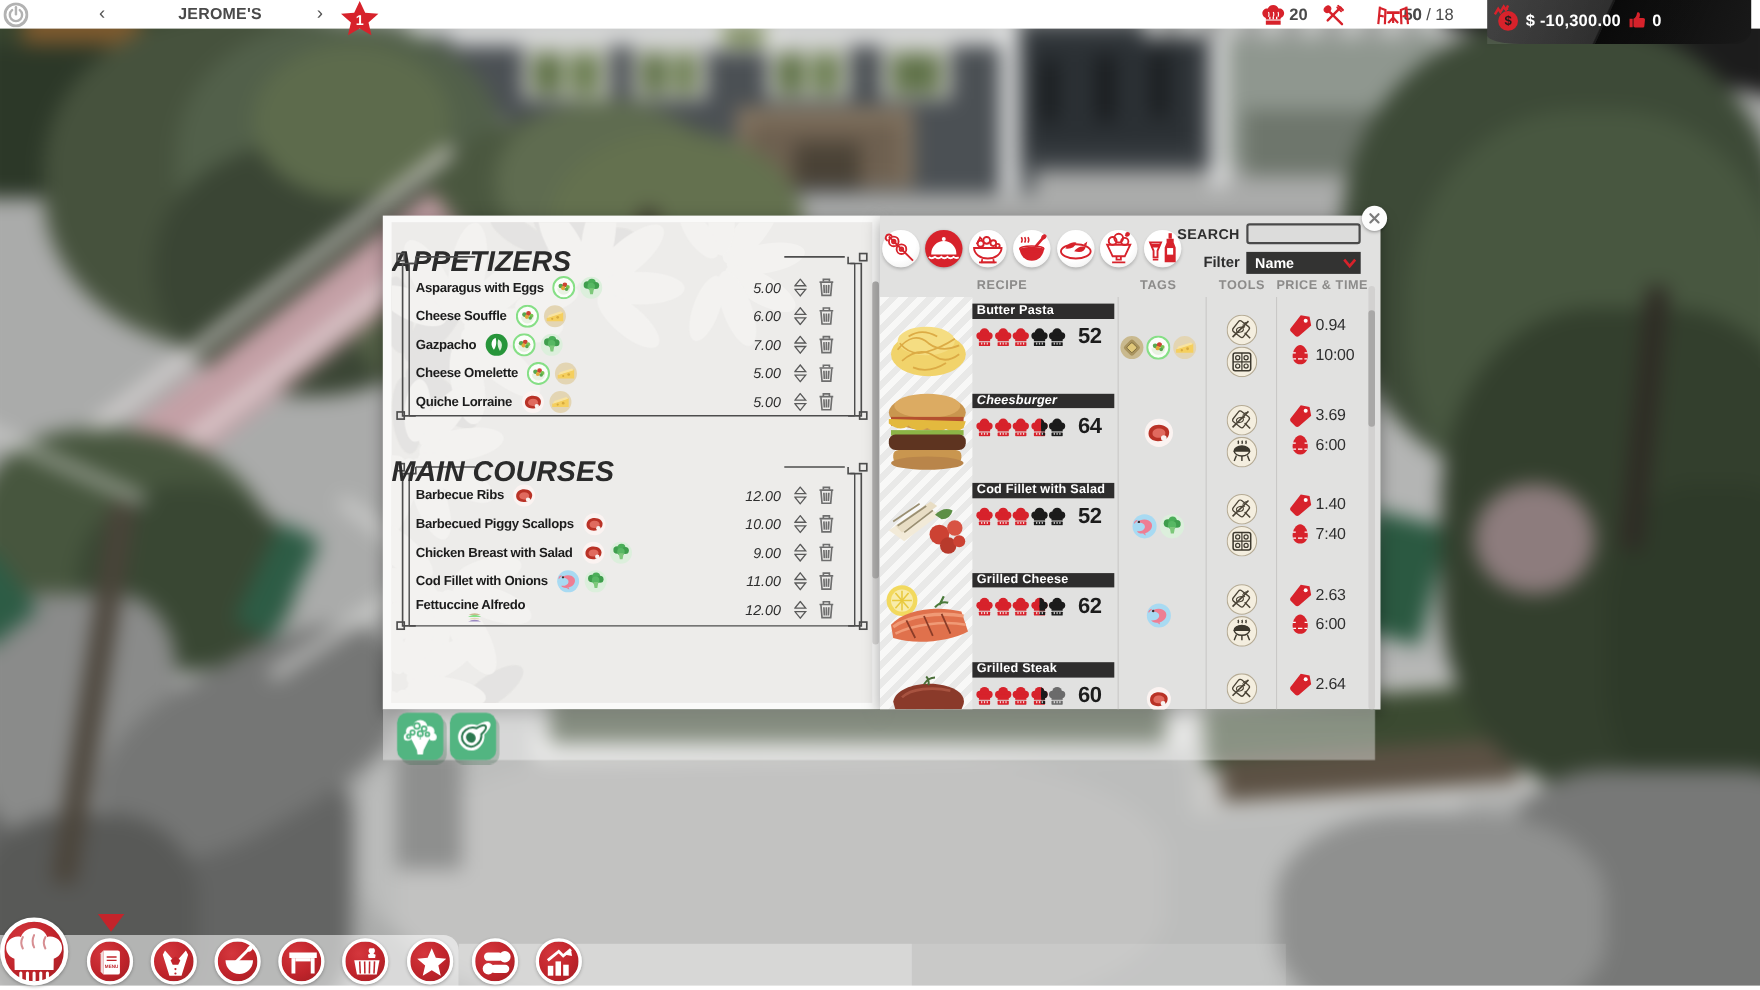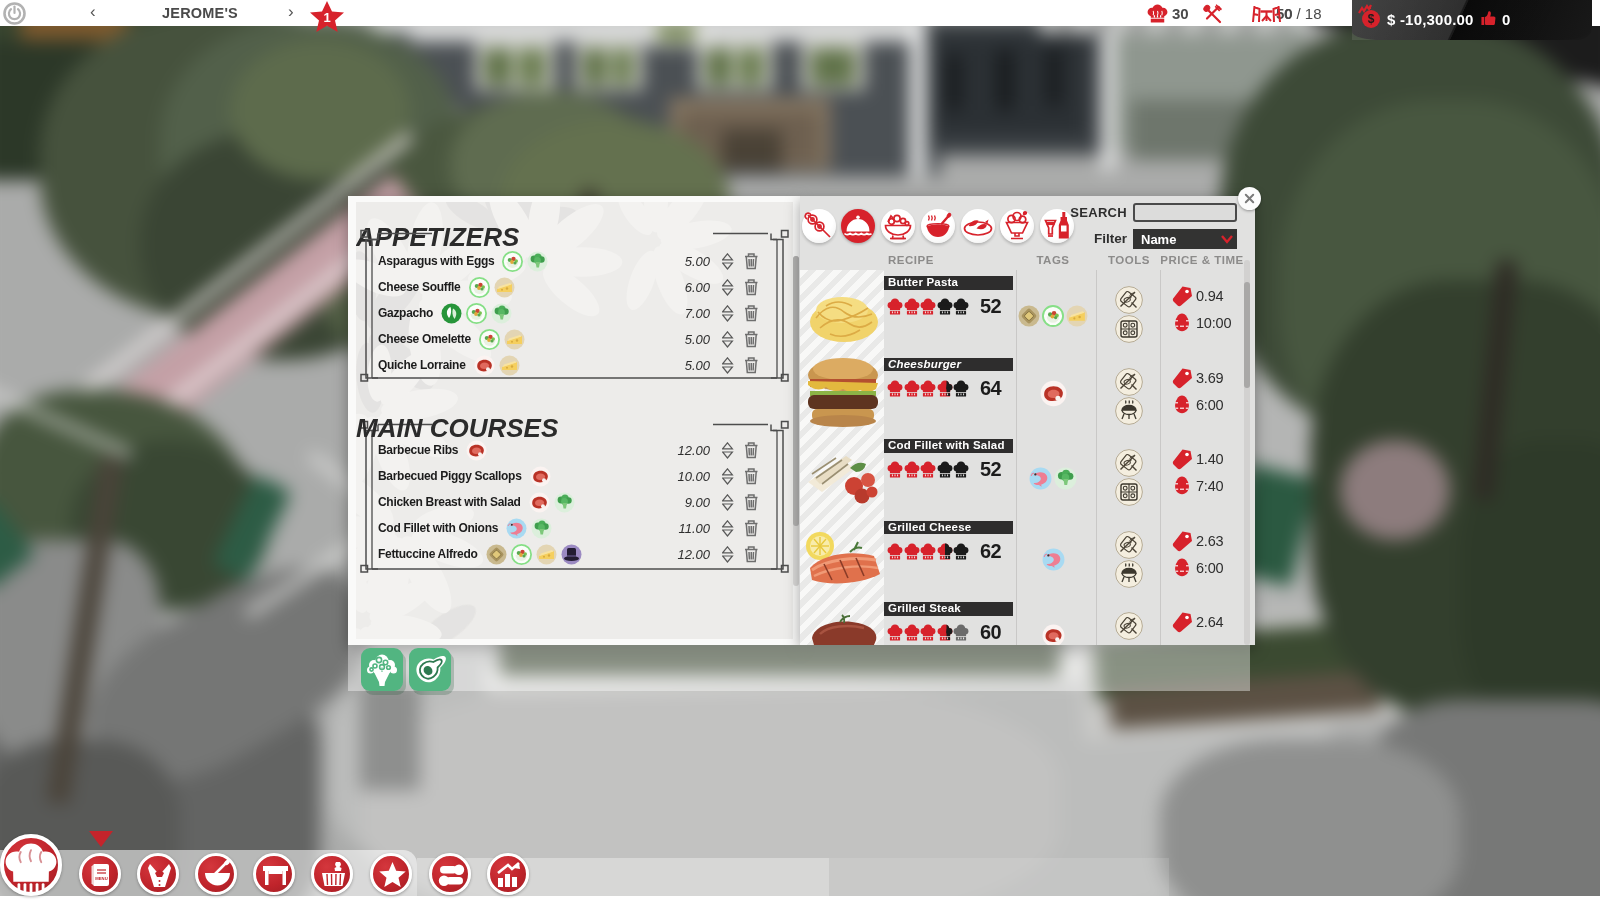--- a/index.html
+++ b/index.html
@@ -182,21 +182,21 @@
     </svg>
 
     <svg class="abs" style="left:1147px;top:4px;" width="21" height="19" viewBox="0 0 24 22">
       <path d="M12 0.5c2.6 0 4.8 1.6 5.6 3.9 0.3 0 0.5 0 0.8 0 2.8 0 5.1 2.2 5.1 5 0 2.3-1.6 4.2-3.7 4.8l0 1.8 -15.6 0 0-1.8c-2.1-0.6-3.7-2.5-3.7-4.8 0-2.8 2.3-5 5.1-5 0.3 0 0.5 0 0.8 0 C7.2 2.1 9.4 0.5 12 0.5z" fill="#d7222b"></path>
       <rect x="4.2" y="17" width="15.6" height="4.4" fill="#d7222b"></rect>
       <line x1="8.4" y1="13" x2="8.4" y2="15.6" stroke="#fff" stroke-width="1.4"></line>
       <line x1="12" y1="13" x2="12" y2="15.6" stroke="#fff" stroke-width="1.4"></line>
       <line x1="15.6" y1="13" x2="15.6" y2="15.6" stroke="#fff" stroke-width="1.4"></line>
       <path d="M7 8 q1 2.5 0 5 M12 8 q1.2 2.5 0 5 M17 8 q1 2.5 0 5" fill="none" stroke="#fff" stroke-width="1.2"></path>
     </svg>
-    <div class="t" style="left:1172px;top:5px;font-size:15px;color:#4a4a4a;">30</div>
+    <div class="t" style="left:1172px;top:5px;font-size:15px;color:#4a4a4a;">20</div>
 
     <svg class="abs" style="left:1202px;top:4px;" width="21" height="20" viewBox="0 0 21 20">
       <g stroke="#d7222b" fill="#d7222b">
         <ellipse cx="4.8" cy="4.4" rx="3.2" ry="2.6" transform="rotate(-45 4.8 4.4)"></ellipse>
         <line x1="6.5" y1="6.5" x2="18" y2="18" stroke-width="2.2" stroke-linecap="round"></line>
         <line x1="16.5" y1="3" x2="5" y2="14.5" stroke-width="2.2" stroke-linecap="round"></line>
         <path d="M16.5 2.5 l2.5 2.5 M14.5 1.2 l4.3 4.3 M13.6 2.8 l3.6 3.6" stroke-width="1.6" stroke-linecap="round" fill="none"></path>
       </g>
     </svg>
     <div class="t" style="left:1228px;top:5px;font-size:15px;color:#4a4a4a;margin-left:48px;">50</div>
@@ -485,21 +485,21 @@
         </div>
     <div class="mrow" style="top:315px;">
           <span class="mname">Cod Fillet with Onions</span>
       <svg width="21" height="21">
             <use href="#ic-shrimp"></use>
           </svg>
           <svg width="21" height="21">
             <use href="#ic-broc"></use>
           </svg>
         </div>
-    <div class="mrow" style="top:341px;">
+    <div class="mrow" style="top:341px;flex-direction:column;">
           <span class="mname">Fettuccine Alfredo</span>
       <svg width="21" height="21">
             <use href="#ic-crack"></use>
           </svg>
           <svg width="21" height="21">
             <use href="#ic-salad"></use>
           </svg>
           <svg width="21" height="21">
             <use href="#ic-cheese"></use>
           </svg>

